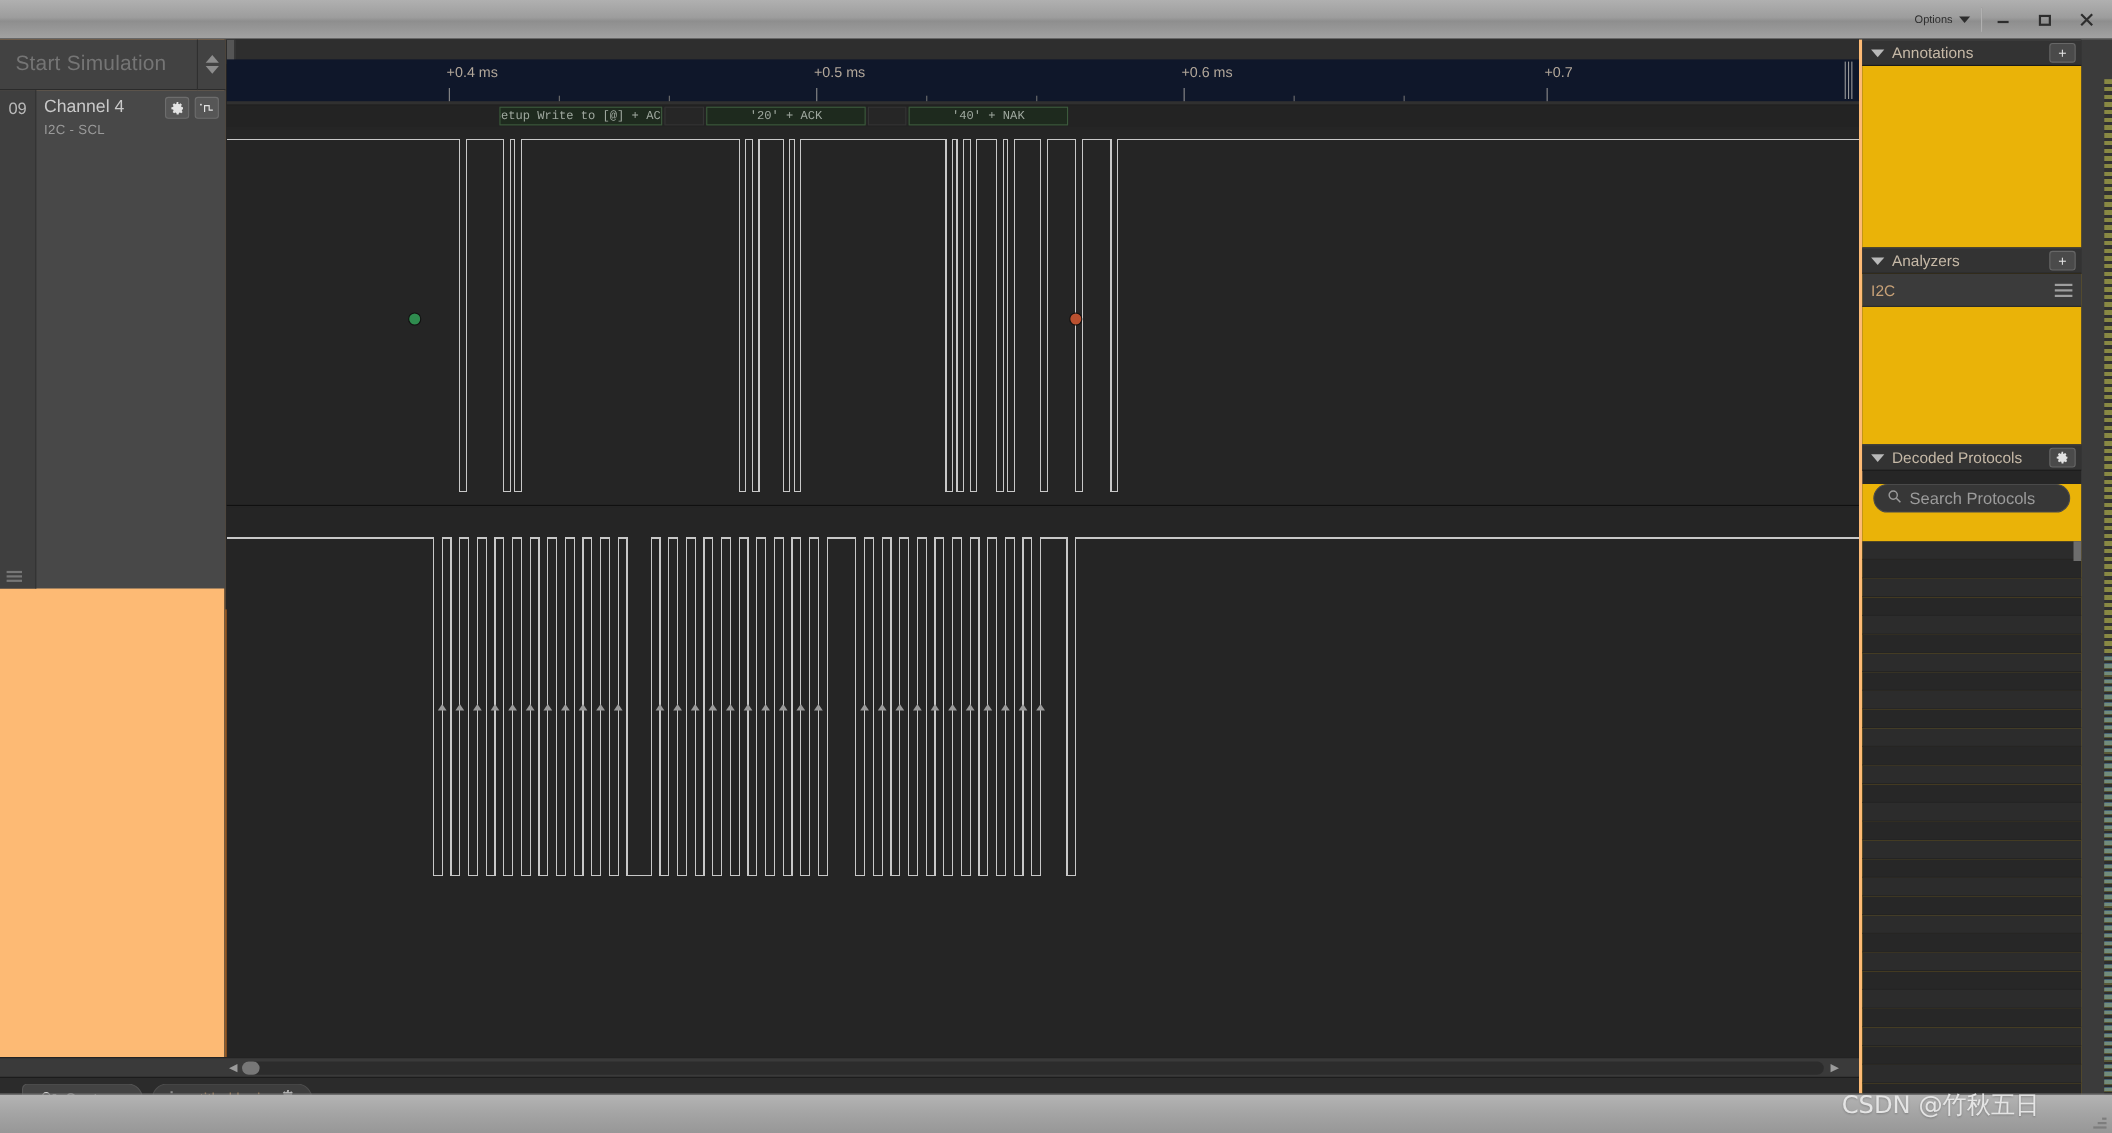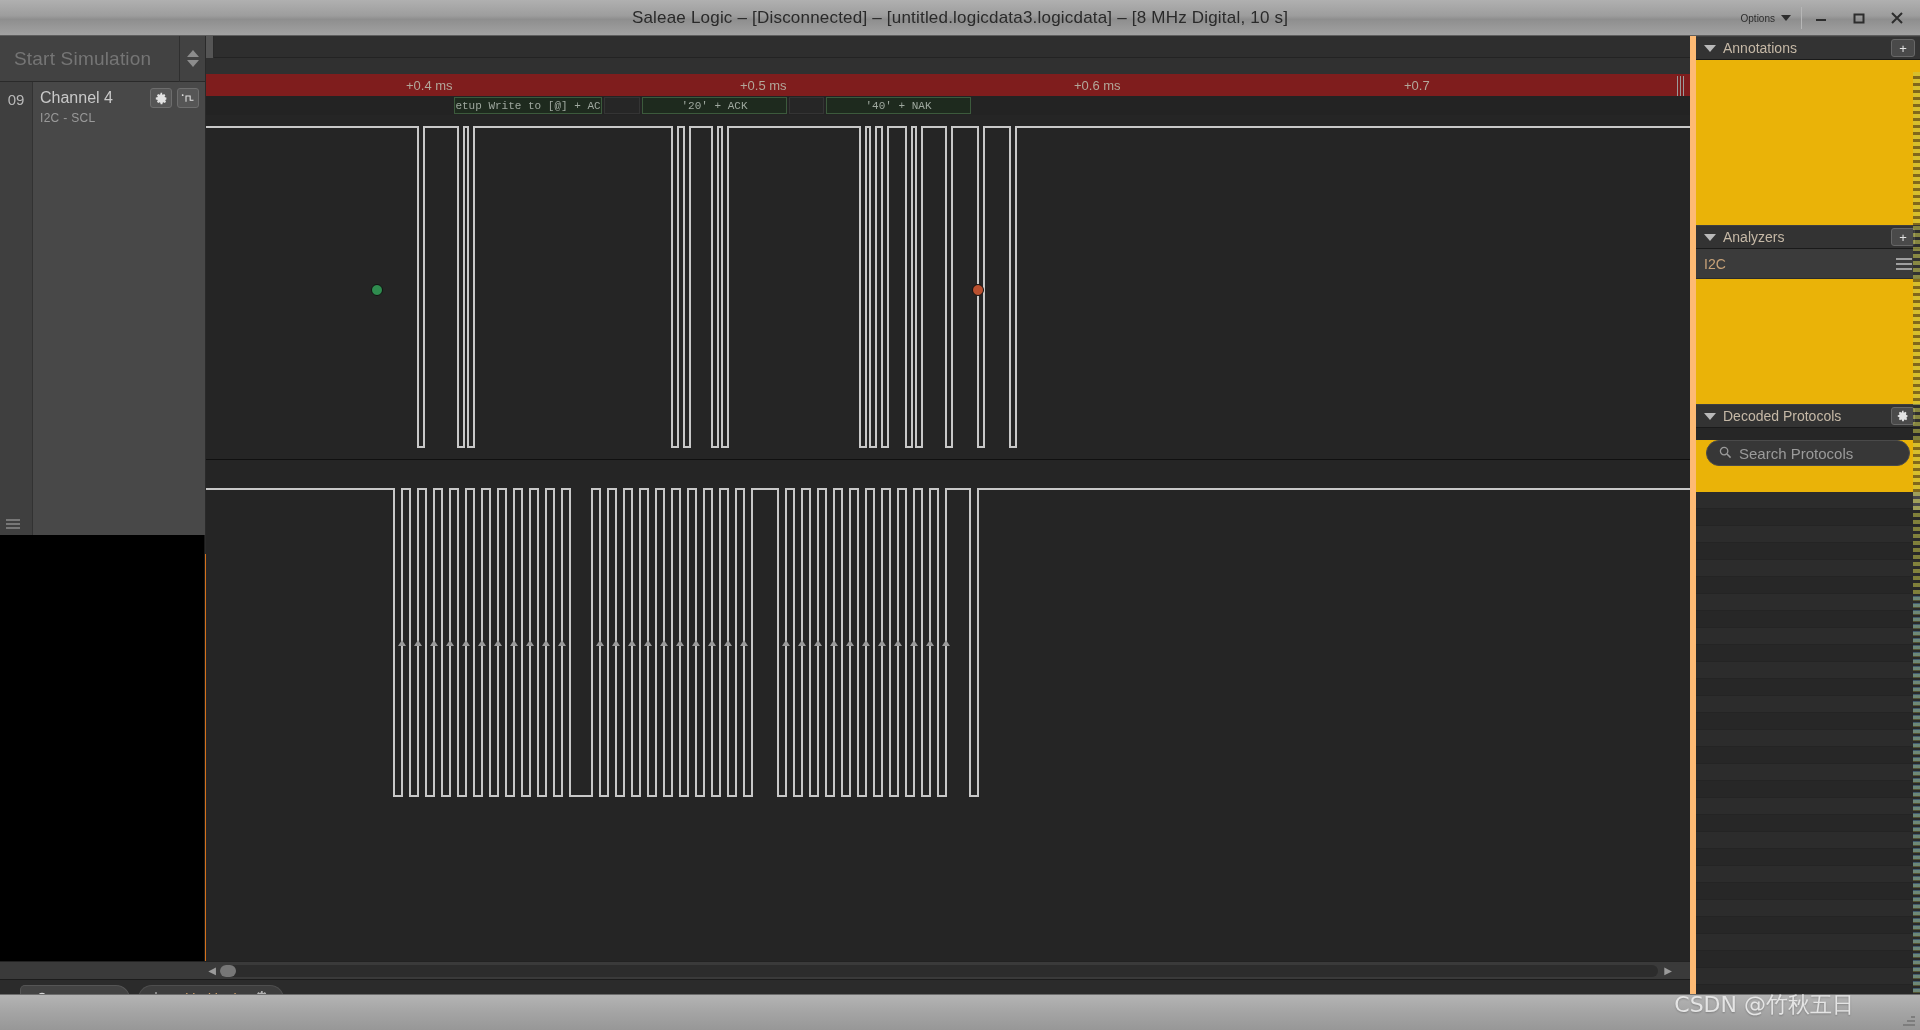--- a/index.html
+++ b/index.html
@@ -41,21 +41,21 @@
   
   .leftwrap {
     position: absolute; left: 0; top: 0; width: 1690px; height: 958px;
     background: #2a2a2a;
     border-right: 1px solid #141414;
   }
 
   
   .chan-side {
     position: absolute; left: 0; top: 0; width: 205px; height: 925px;
-    background: #000000; border-right: 1px solid #1b1b1b;
+    background: #fdba74; border-right: 1px solid #1b1b1b;
   }
   .sim-row {
     position: relative; height: 46px; width: 205px;
     background: #424242; border-bottom: 1px solid #2a2a2a;
     display: flex; align-items: center;
   }
   .sim-label {
     font-size: 19px; color: #757575; padding-left: 14px; flex: 1;
     letter-spacing: .2px;
   }
@@ -103,21 +103,21 @@
     background: #303030; border-bottom: 1px solid #1a1a1a;
   }
   .ruler-top {
     position:absolute; left:0; top:0; width:1484px; height:22px;
     background:#2e2e2e; border-bottom:1px solid #232323;
   }
   .rt-handle {
     position:absolute; left:0; top:0; width:8px; height:22px; background:#555; border-right:1px solid #2a2a2a;
   }
   .ruler-main {
-    position: absolute; left: 0; top: 38px; width: 1484px; height: 38px; background: #7f1d1d;
+    position: absolute; left: 0; top: 18px; width: 1484px; height: 38px; background: #0f172a;
   }
   .tick-label {
     position: absolute; top: 4px; font-size: 13px; color: #b2a79a; white-space: nowrap;
   }
   .tick-mark { position: absolute; top: 26px; width: 1px; height: 12px; background: #8d8d8d; }
   .tick-small { position:absolute; top:33px; width:1px; height:5px; background:#6f6f6f; }
   .ruler-grab { position:absolute; right:4px; top:2px; width:9px; height:34px; }
   .ruler-grab i{position:absolute;top:0;width:1px;height:34px;background:#9a9a9a;}
 
   
@@ -171,22 +171,22 @@
   .tab.file {
     margin-left: 8px; background: #3d3d3d; color: #d7a46b;
     border-radius: 14px 14px 0 0; border: 1px solid #4e4e4e; border-bottom: none;
     padding-right: 14px;
   }
   .tab-dots { display:flex; flex-direction:column; gap:2px; margin-right:2px;}
   .tab-dots i { width:2px;height:2px;background:#8a8a8a;display:block;}
 
   
   .rside {
-    position: absolute; left: 1690px; top: 0; width: 230px; height: 958px;
-    background: #262626; border-left: 6px solid #fdba74;
+    position: absolute; left: 1690px; top: 0; width: 202px; height: 958px;
+    background: #262626; border-left: 3px solid #fdba74;
   }
   .panel-hdr {
     height: 24px; background: #333333; border-bottom: 1px solid #1a1a1a; border-top: 1px solid #3f3f3f;
     display: flex; align-items: center; padding-left: 8px;
     font-size: 14px; color: #c6b9a7;
   }
   .panel-hdr .tri { width:0;height:0;border-left:6px solid transparent;border-right:6px solid transparent;border-top:7px solid #b9b9b9; margin-right:7px; }
   .panel-hdr .ttl { flex: 1; }
   .hdr-btn {
     width: 24px; height: 18px; margin-right: 5px;
@@ -244,21 +244,20 @@
     position:absolute; right:0; top:560px; width:7px; height:398px;
     background: repeating-linear-gradient(to bottom,
       #5a8fb5 0px, #5a8fb5 4px, #2a2a2a 4px, #2a2a2a 7px);
     opacity:.5;
   }
 </style>
 </head>
 <body>
 
 <div class="titlebar">
-  <div class="title-text">Saleae Logic – [Disconnected] – [untitled.logicdata3.logicdata] – [8 MHz Digital, 10 s]</div>
   <div class="tb-right">
     <div class="tb-options">
       <span>Options</span>
       <span class="caret-dn"></span>
     </div>
     <div class="tb-sep"></div>
     <div class="tb-btn">
       <svg width="14" height="14" viewBox="0 0 14 14">
           <rect x="2" y="8" width="10" height="2" fill="#2d2d2d"></rect>
         </svg>

